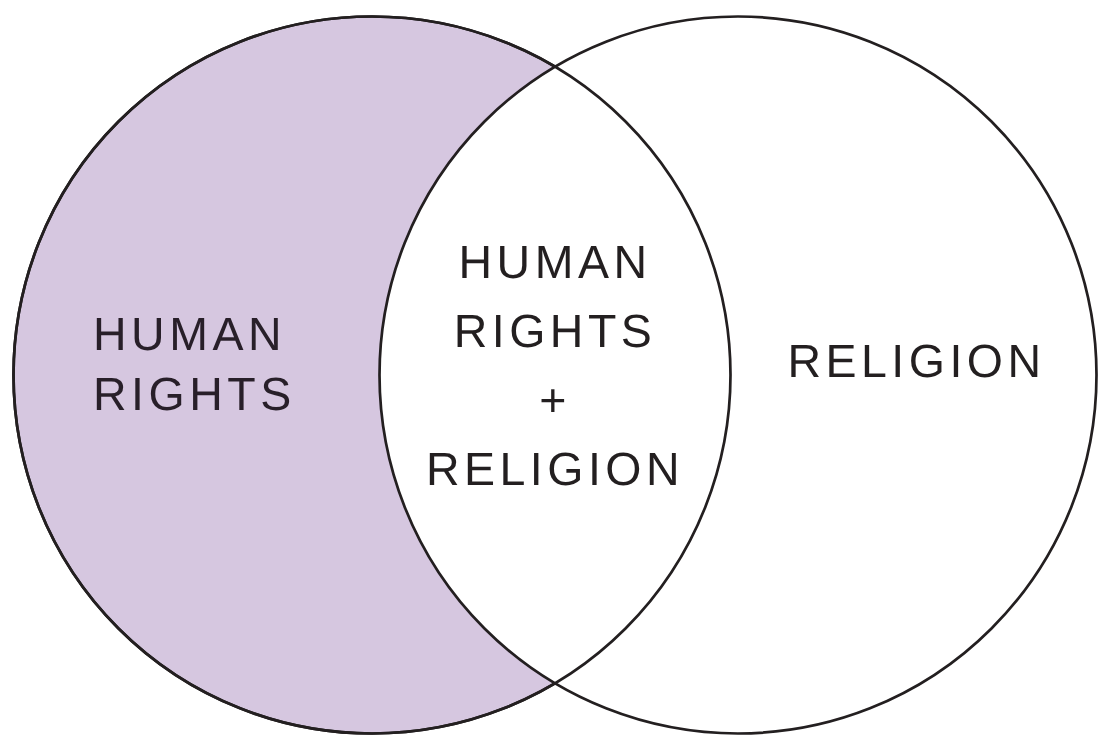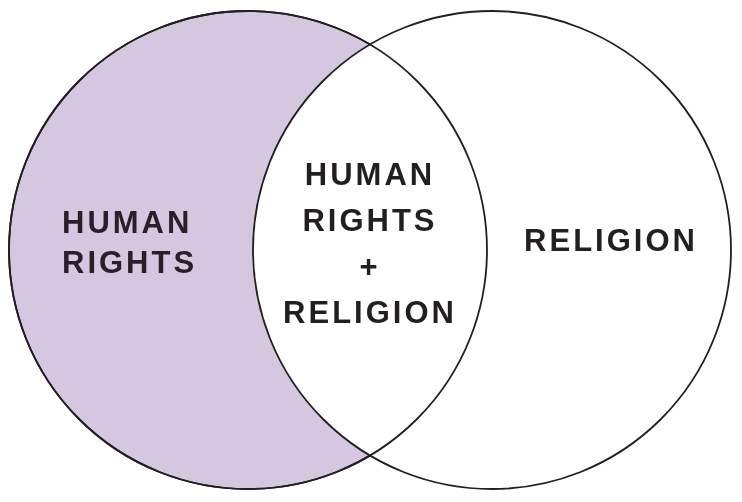--- a/index.html
+++ b/index.html
@@ -32,21 +32,21 @@
     stroke: var(--circle-stroke, #231f20);
     stroke-width: 1.8;
   }
   .circle-outline-only {
     fill: none;
     stroke: var(--circle-stroke, #231f20);
     stroke-width: 1.8;
   }
   .label {
     position: absolute;
-    font-weight: 700;
+    font-weight: 400;
     letter-spacing: 3px;
     color: var(--text, #231f20);
     white-space: nowrap;
   }
   .label-left {
     left: 62px;
     top: 203px;
     font-size: 31px;
     line-height: 40px;
     text-align: left;

